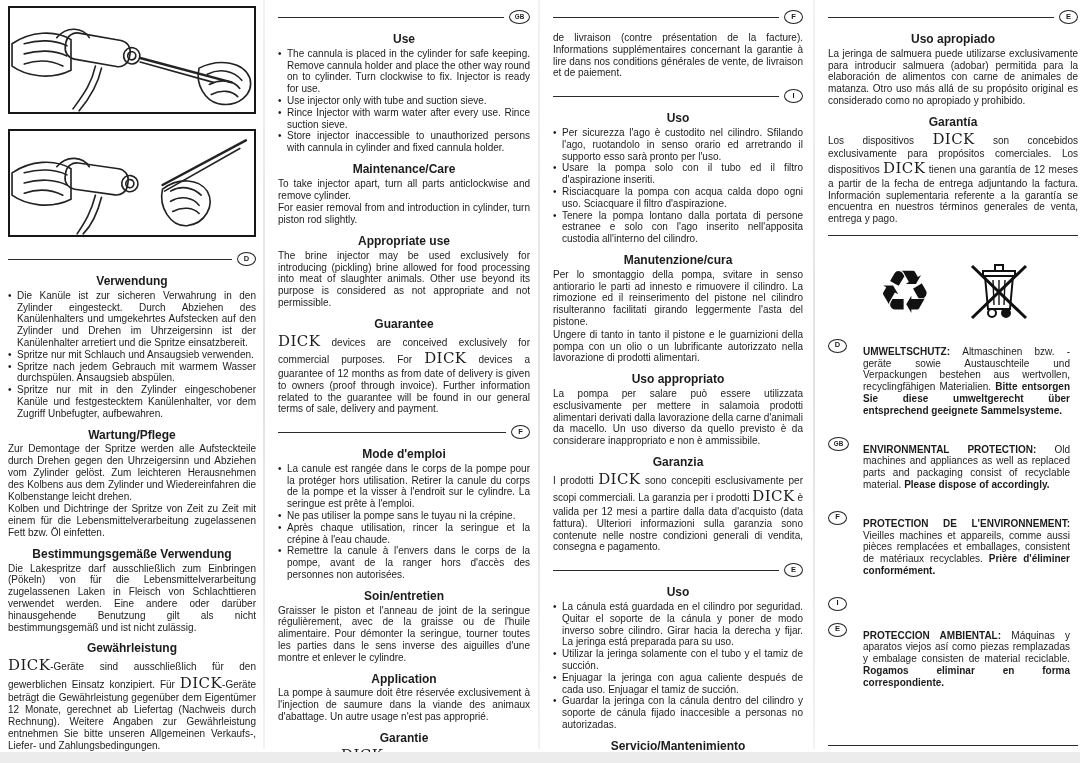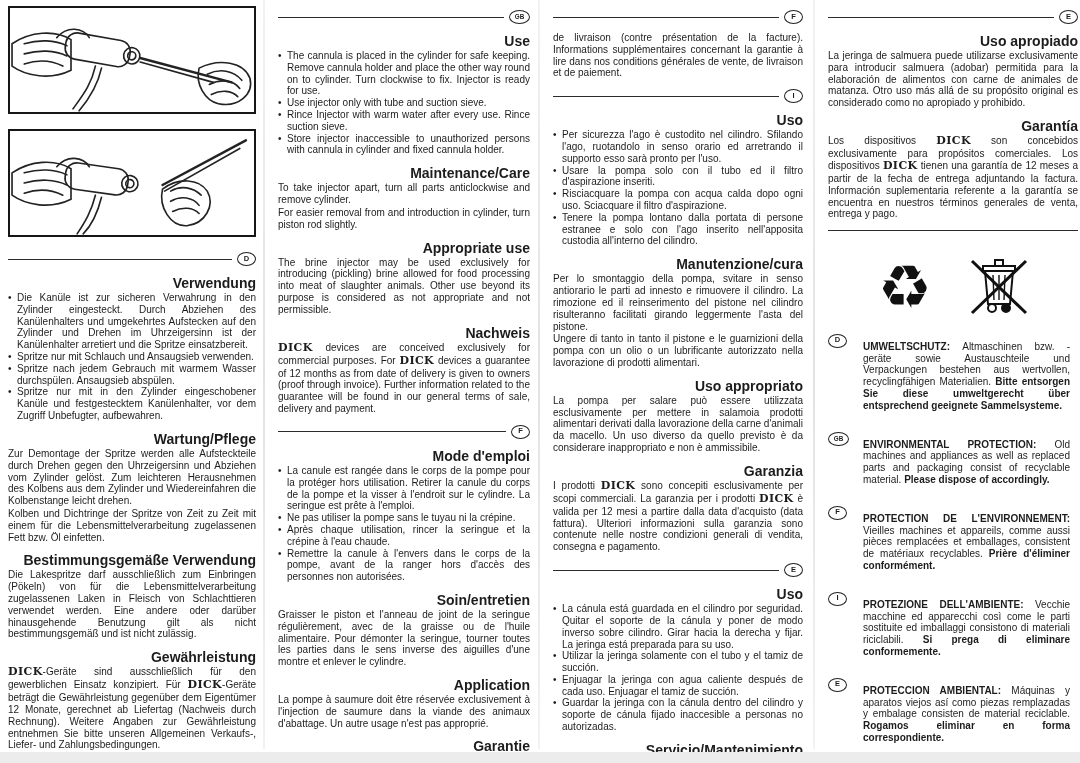--- a/index.html
+++ b/index.html
@@ -2,32 +2,32 @@
 <html><head>
 <meta charset="utf-8">
 <style>
   html,body{margin:0;padding:0;background:#fff;}
   .page{position:relative;width:1080px;height:763px;background:#ffffff;overflow:hidden;
         font-family:"Liberation Sans",sans-serif;color:#1c1c1c;}
   .page::after{content:"";position:absolute;left:0;right:0;bottom:0;height:11px;background:#ececec;}
   .gutter{position:absolute;top:0;bottom:14px;width:2px;background:linear-gradient(#f2f2f2,#e2e2e2,#f2f2f2);}
   .col{position:absolute;top:0;font-size:10px;line-height:1.18;text-align:justify;}
   .col p{margin:0 0 1px 0;}
-  h3{font-size:14px;margin:9px 0 1px 0;text-align:right;line-height:1.15;}
+  h3{font-size:12px;margin:9px 0 1px 0;text-align:center;line-height:1.15;}
   .bullets{margin:0;}
   .bullet{display:flex;}
   .bullet .dot{flex:0 0 9px;width:9px;}
   .bullet .btxt{flex:1;text-align:justify;}
   .rule-row{display:flex;align-items:center;margin:10px 0 8px 0;}
   .rule-line{flex:1;border-top:1.6px solid #2b2b2b;height:0;}
   .oval{display:inline-flex;align-items:center;justify-content:center;flex:0 0 auto;
         border:1.3px solid #222;border-radius:50%;width:17px;height:12px;
         font-size:7.5px;font-weight:bold;margin-left:5px;letter-spacing:0;}
   .oval-wide{font-size:6.3px;width:19px;}
-  .brand{font-family:"DejaVu Serif",serif;font-weight:bold;letter-spacing:.4px;font-size:11px;}
+  .brand{font-family:"DejaVu Serif",serif;font-weight:normal;letter-spacing:.4px;font-size:15px;}
   .figure{border:2.6px solid #161616;height:104px;margin:0 0 15px 0;background:#fff;}
   .figure svg{display:block;width:100%;height:100%;}
   .col4{display:flex;flex-direction:column;height:752px;}
   .icons-row{display:flex;justify-content:center;align-items:center;gap:38px;margin:16px 0 2px 0;}
   .recycle{font-family:"DejaVu Sans",sans-serif;font-size:60px;line-height:1;color:#111;}
   .envnote{display:grid;grid-template-columns:24px 1fr;column-gap:3px;margin-top:11px;}
   .envnote .oval{margin-left:0;margin-top:1px;}
   .envnote p{margin:8px;text-align:justify;}
   .bottom-rule{margin-top:auto;margin-bottom:6px;border-top:1.6px solid #2b2b2b;height:0;}
 </style>
@@ -132,21 +132,21 @@
           <div class="bullet">
             <span class="dot">•</span>
             <span class="btxt">Store injector inaccessible to unauthorized persons with cannula in cylinder and fixed cannula holder.</span>
           </div>
         </div>
         <h3>Maintenance/Care</h3>
         <p><span>To take injector apart, turn all parts anticlockwise and remove cylinder.</span></p>
         <p><span>For easier removal from and introduction in cylinder, turn piston rod slightly.</span></p>
         <h3>Appropriate use</h3>
         <p><span>The brine injector may be used exclusively for introducing (pickling) brine allowed for food processing into meat of slaughter animals. Other use beyond its purpose is considered as not appropriate and not permissible.</span></p>
-        <h3>Nachweis</h3>
+        <h3>Guarantee</h3>
         <p><span class="brand">DICK</span><span> devices are conceived exclusively for commercial purposes. For </span><span class="brand">DICK</span><span> devices a guarantee of 12 months as from date of delivery is given to owners (proof through invoice). Further information related to the guarantee will be found in our general terms of sale, delivery and payment.</span></p>
         <div class="rule-row">
           <span class="rule-line"></span>
           <span class="oval">F</span>
         </div>
         <h3>Mode d'emploi</h3>
         <div class="bullets">
           <div class="bullet">
             <span class="dot">•</span>
             <span class="btxt">La canule est rangée dans le corps de la pompe pour la protéger hors utilisation. Retirer la canule du corps de la pompe et la visser à l'endroit sur le cylindre. La seringue est prête à l'emploi.</span>
@@ -274,21 +274,20 @@
         <div class="envnote">
           <span class="oval oval-wide">GB</span>
           <p><strong>ENVIRONMENTAL PROTECTION: </strong><span>Old machines and appliances as well as replaced parts and packaging consist of recyclable material. </span><strong>Please dispose of accordingly.</strong></p>
         </div>
         <div class="envnote">
           <span class="oval">F</span>
           <p><strong>PROTECTION DE L'ENVIRONNEMENT: </strong><span>Vieilles machines et appareils, comme aussi  pièces remplacées et emballages, consistent de matériaux recyclables. </span><strong>Prière d'éliminer conformément.</strong></p>
         </div>
         <div class="envnote">
           <span class="oval">I</span>
-          <p><strong>PROTEZIONE DELL'AMBIENTE: </strong><span>Vecchie macchine ed apparecchi così come le parti sostituite ed imballaggi consistono di materiali riciclabili. </span><strong>Si prega di eliminare conformemente.</strong></p>
         </div>
         <div class="envnote">
           <span class="oval">E</span>
           <p><strong>PROTECCION AMBIENTAL: </strong><span>Máquinas y aparatos viejos así como piezas remplazadas y embalage consisten de material reciclable. </span><strong>Rogamos eliminar en forma correspondiente.</strong></p>
         </div>
       </div>
     <div class="bottom-rule"></div>
   </div>
 
 </div>

